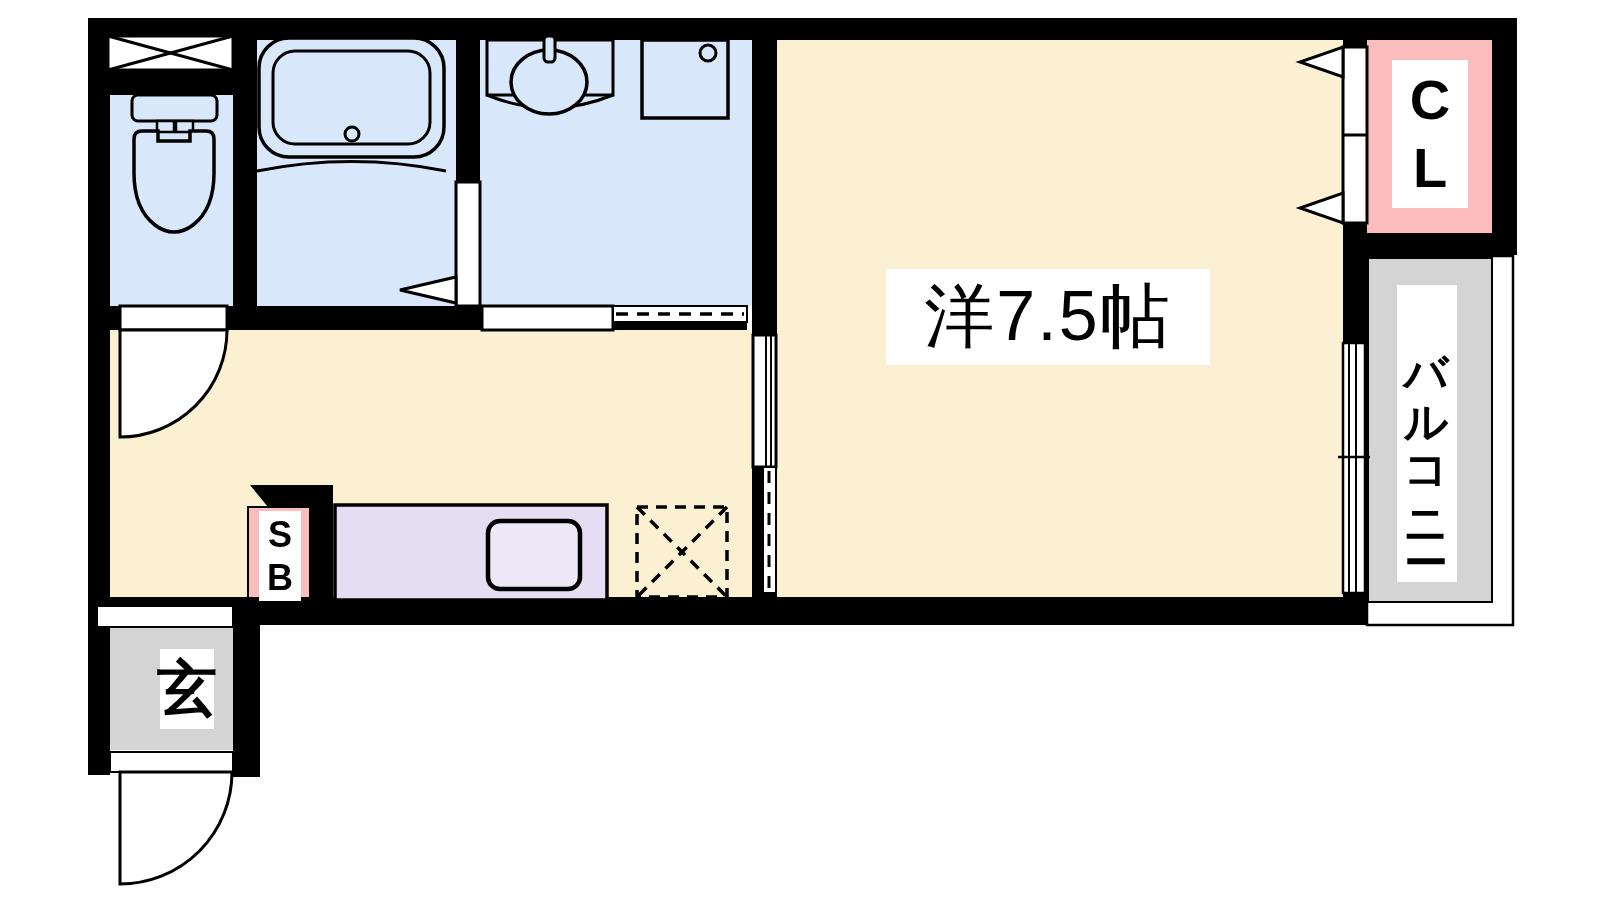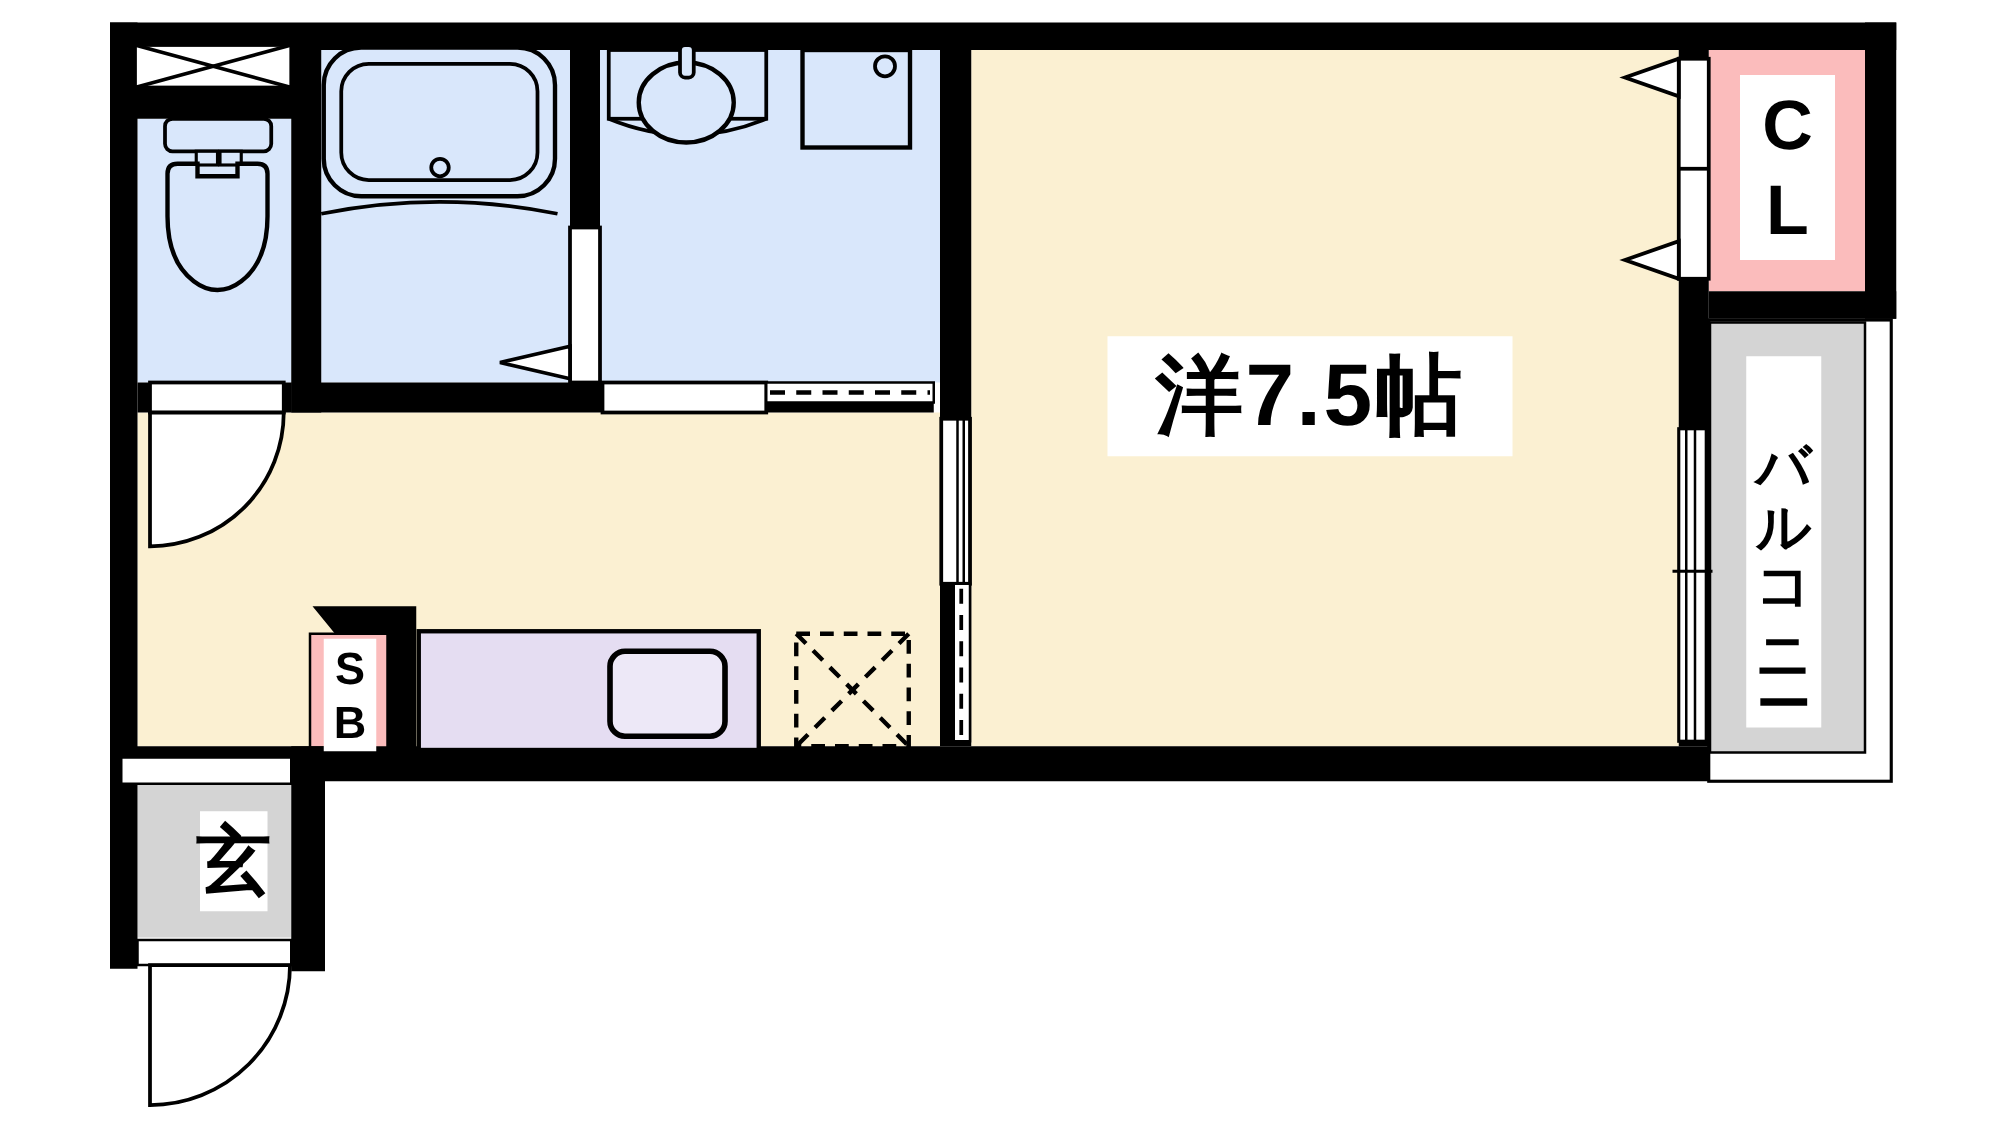--- a/index.html
+++ b/index.html
@@ -1,21 +1,21 @@
 <!DOCTYPE html>
 <html><head>
 <meta charset="utf-8">
 <style>
   html,body{margin:0;padding:0;background:#ffffff;}
   #plan{position:relative;width:1600px;height:900px;background:#ffffff;overflow:hidden;
         font-family:"Liberation Sans","DejaVu Sans",sans-serif;}
   #plan svg{position:absolute;left:0;top:0;}
   .lbl{position:absolute;background:#ffffff;color:#000;display:flex;align-items:center;
        justify-content:center;text-align:center;}
-  .lbl-main{left:886px;top:269px;width:324px;height:96px;font-size:70px;font-weight:bold;
+  .lbl-main{left:886px;top:269px;width:324px;height:96px;font-size:70px;font-weight:normal;
             letter-spacing:2px;white-space:nowrap;}
   .lbl-cl{left:1392px;top:60px;width:76px;height:148px;flex-direction:column;
           font-size:56px;font-weight:bold;line-height:68px;}
   .lbl-sb{left:259px;top:511px;width:42px;height:90px;flex-direction:column;
           font-size:36px;font-weight:bold;line-height:43px;}
   .lbl-genkan{left:160px;top:649px;width:54px;height:80px;font-size:60px;font-weight:bold;}
   .lbl-balcony{left:1397px;top:285px;width:60px;height:297px;font-size:44px;font-weight:bold;
                writing-mode:vertical-rl;text-orientation:mixed;letter-spacing:4px;}
 </style>
 </head>

